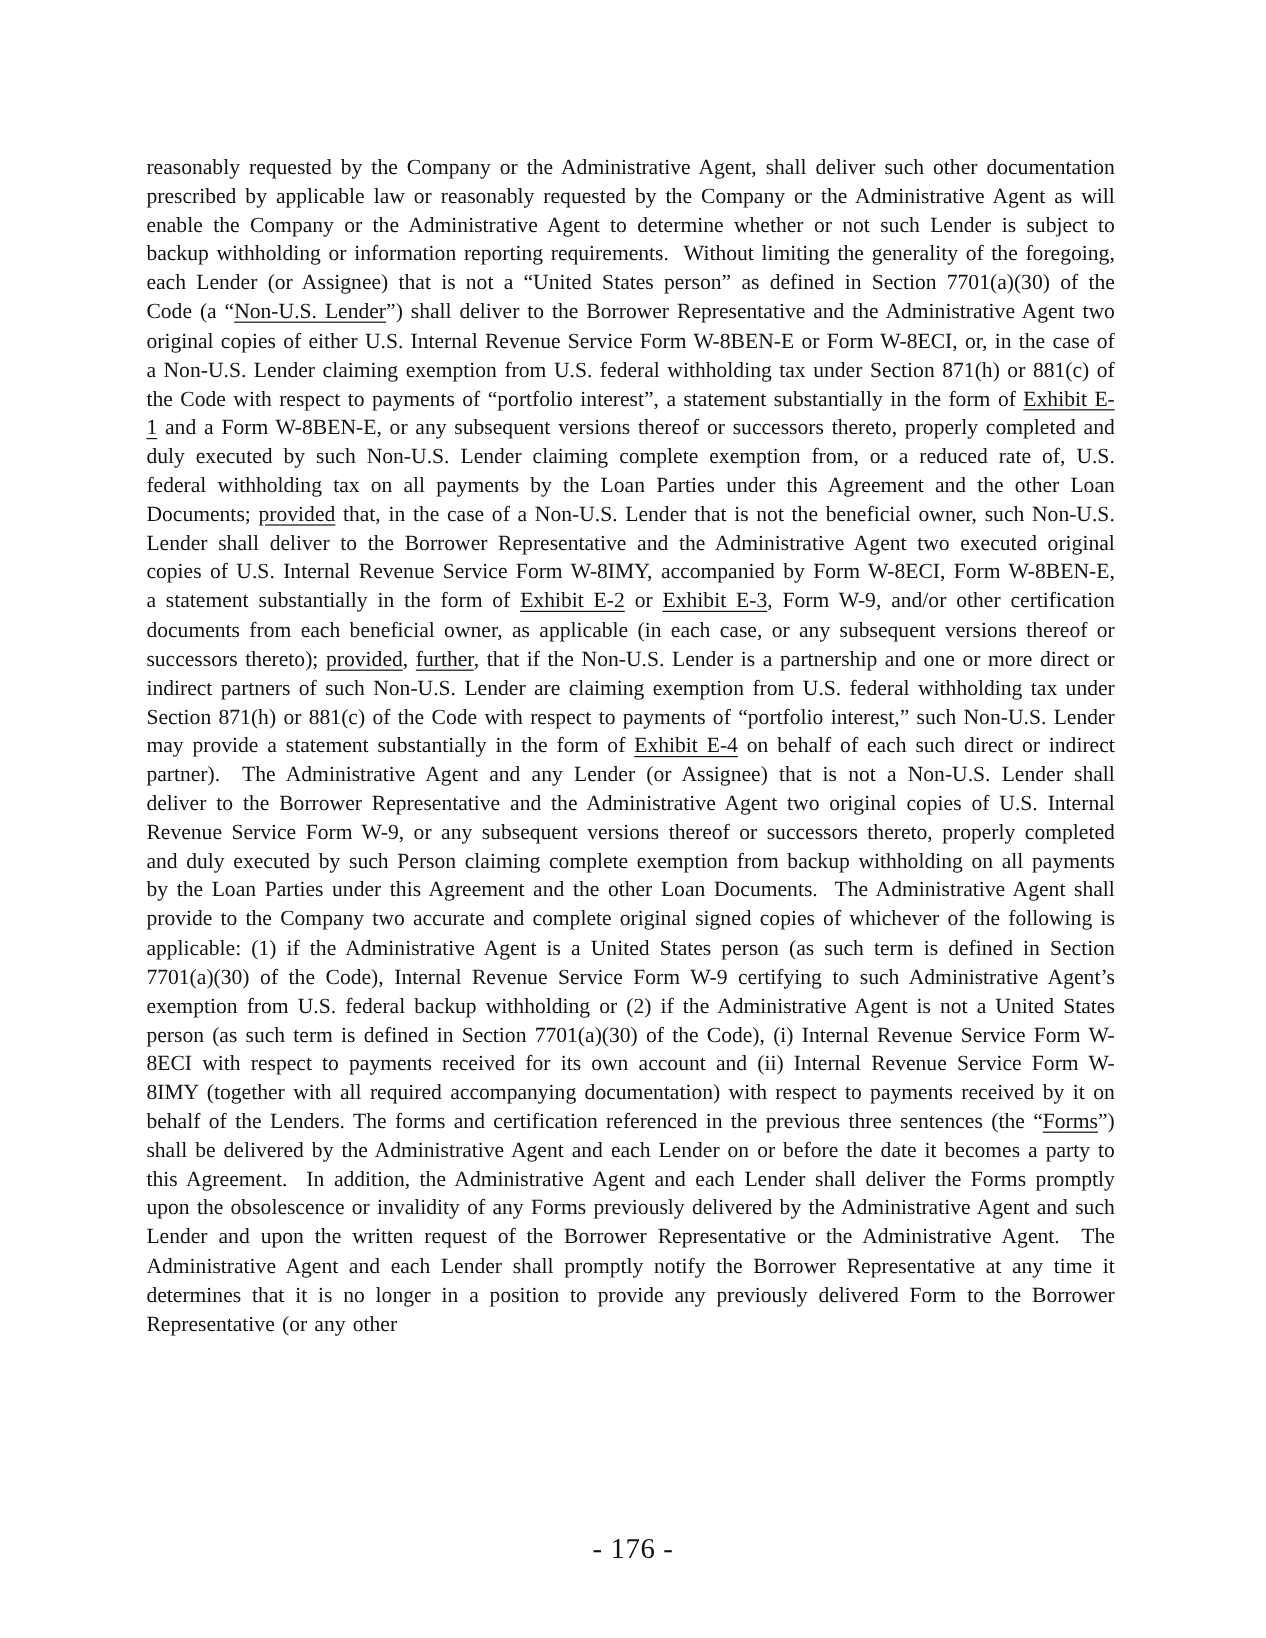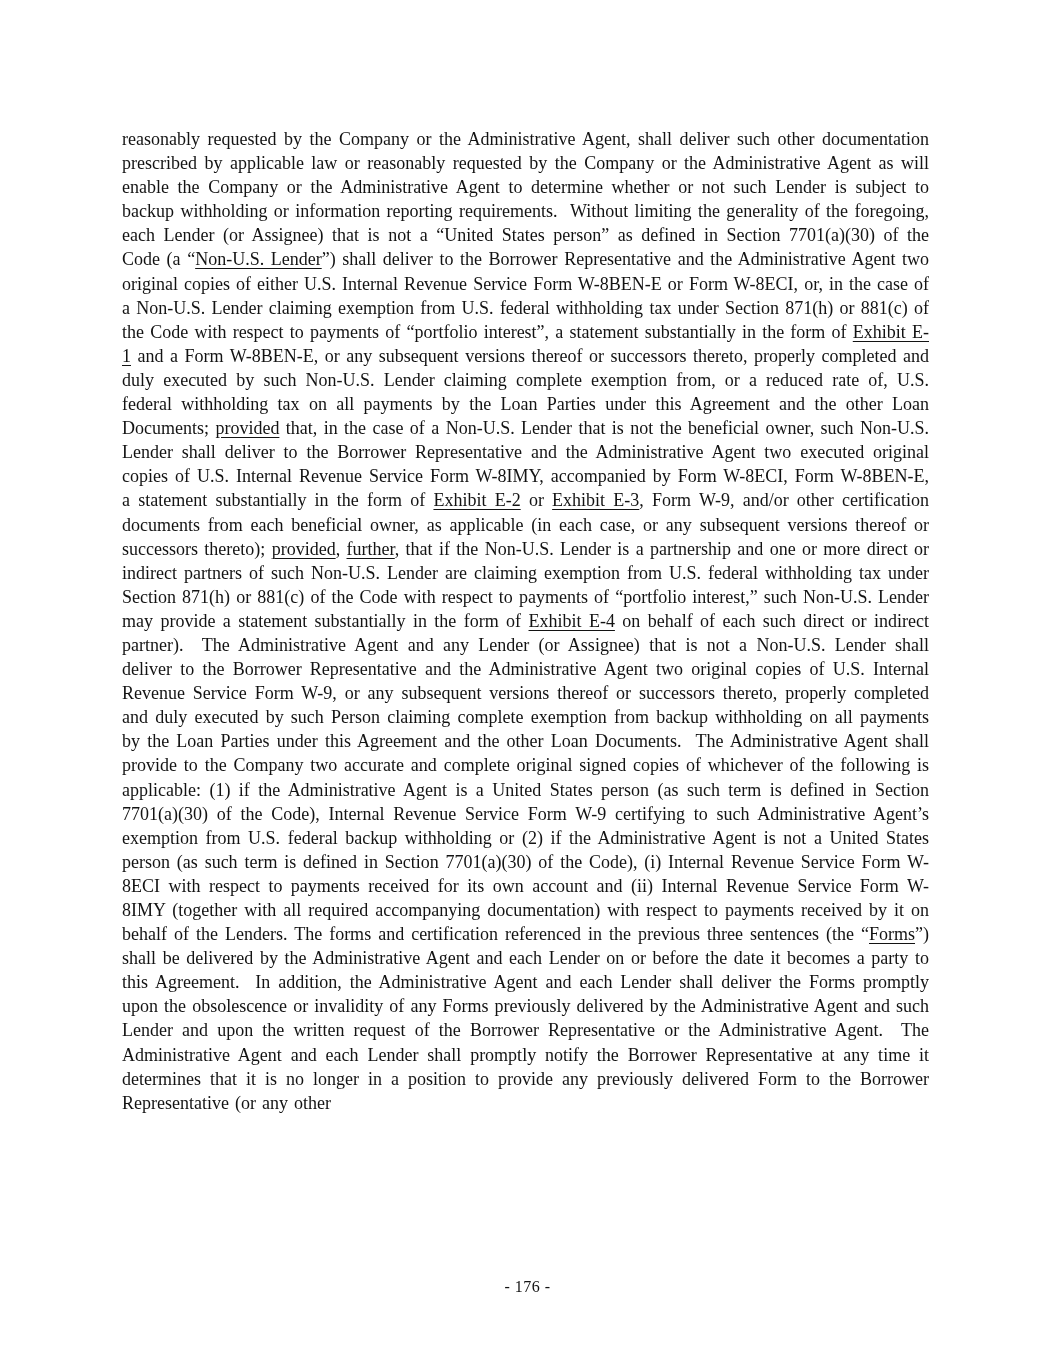--- a/index.html
+++ b/index.html
@@ -28,21 +28,21 @@
     text-decoration-thickness: 1px;
     text-underline-offset: 3px;
     margin-top: 40px;
   }
   .page-number {
     position: absolute;
     left: 0;
     top: 1278px;
     width: 100%;
     text-align: center;
-    font-size: 16px;
+    font-size: 24px;
     letter-spacing: 0.5px;
   }
 </style>
 </head>
 <body>
 
 <div class="page">
   <div class="body-text" id="paragraph"><span>reasonably requested by the Company or the Administrative Agent, shall deliver such other documentation prescribed by applicable law or reasonably requested by the Company or the Administrative Agent as will enable the Company or the Administrative Agent to determine whether or not such Lender is subject to backup withholding or information reporting requirements.&nbsp; Without limiting the generality of the foregoing, each Lender (or Assignee) that is not a “United States person” as defined in Section 7701(a)(30) of the Code (a “</span><span class="u">Non-U.S. Lender</span><span>”) shall deliver to the Borrower Representative and the Administrative Agent two original copies of either U.S. Internal Revenue Service Form W-8BEN-E or Form W-8ECI, or, in the case of a Non-U.S. Lender claiming exemption from U.S. federal withholding tax under Section 871(h) or 881(c) of the Code with respect to payments of “portfolio interest”, a statement substantially in the form of </span><span class="u">Exhibit E-1</span><span> and a Form W-8BEN-E, or any subsequent versions thereof or successors thereto, properly completed and duly executed by such Non-U.S. Lender claiming complete exemption from, or a reduced rate of, U.S. federal withholding tax on all payments by the Loan Parties under this Agreement and the other Loan Documents; </span><span class="u">provided</span><span> that, in the case of a Non-U.S. Lender that is not the beneficial owner, such Non-U.S. Lender shall deliver to the Borrower Representative and the Administrative Agent two executed original copies of U.S. Internal Revenue Service Form W-8IMY, accompanied by Form W-8ECI, Form W-8BEN-E, a statement substantially in the form of </span><span class="u">Exhibit E-2</span><span> or </span><span class="u">Exhibit E-3</span><span>, Form W-9, and/or other certification documents from each beneficial owner, as applicable (in each case, or any subsequent versions thereof or successors thereto); </span><span class="u">provided</span><span>, </span><span class="u">further</span><span>, that if the Non-U.S. Lender is a partnership and one or more direct or indirect partners of such Non-U.S. Lender are claiming exemption from U.S. federal withholding tax under Section 871(h) or 881(c) of the Code with respect to payments of “portfolio interest,” such Non-U.S. Lender may provide a statement substantially in the form of </span><span class="u">Exhibit E-4</span><span> on behalf of each such direct or indirect partner).&nbsp; The Administrative Agent and any Lender (or Assignee) that is not a Non-U.S. Lender shall deliver to the Borrower Representative and the Administrative Agent two original copies of U.S. Internal Revenue Service Form W-9, or any subsequent versions thereof or successors thereto, properly completed and duly executed by such Person claiming complete exemption from backup withholding on all payments by the Loan Parties under this Agreement and the other Loan Documents.&nbsp; The Administrative Agent shall provide to the Company two accurate and complete original signed copies of whichever of the following is applicable: (1) if the Administrative Agent is a United States person (as such term is defined in Section 7701(a)(30) of the Code), Internal Revenue Service Form W-9 certifying to such Administrative Agent’s exemption from U.S. federal backup withholding or (2) if the Administrative Agent is not a United States person (as such term is defined in Section 7701(a)(30) of the Code), (i) Internal Revenue Service Form W-8ECI with respect to payments received for its own account and (ii) Internal Revenue Service Form W-8IMY (together with all required accompanying documentation) with respect to payments received by it on behalf of the Lenders. The forms and certification referenced in the previous three sentences (the “</span><span class="u">Forms</span><span>”) shall be delivered by the Administrative Agent and each Lender on or before the date it becomes a party to this Agreement.&nbsp; In addition, the Administrative Agent and each Lender shall deliver the Forms promptly upon the obsolescence or invalidity of any Forms previously delivered by the Administrative Agent and such Lender and upon the written request of the Borrower Representative or the Administrative Agent.&nbsp; The Administrative Agent and each Lender shall promptly notify the Borrower Representative at any time it determines that it is no longer in a position to provide any previously delivered Form to the Borrower Representative (or any other</span></div>
   <div class="page-number">- 176 -</div>
 </div>

